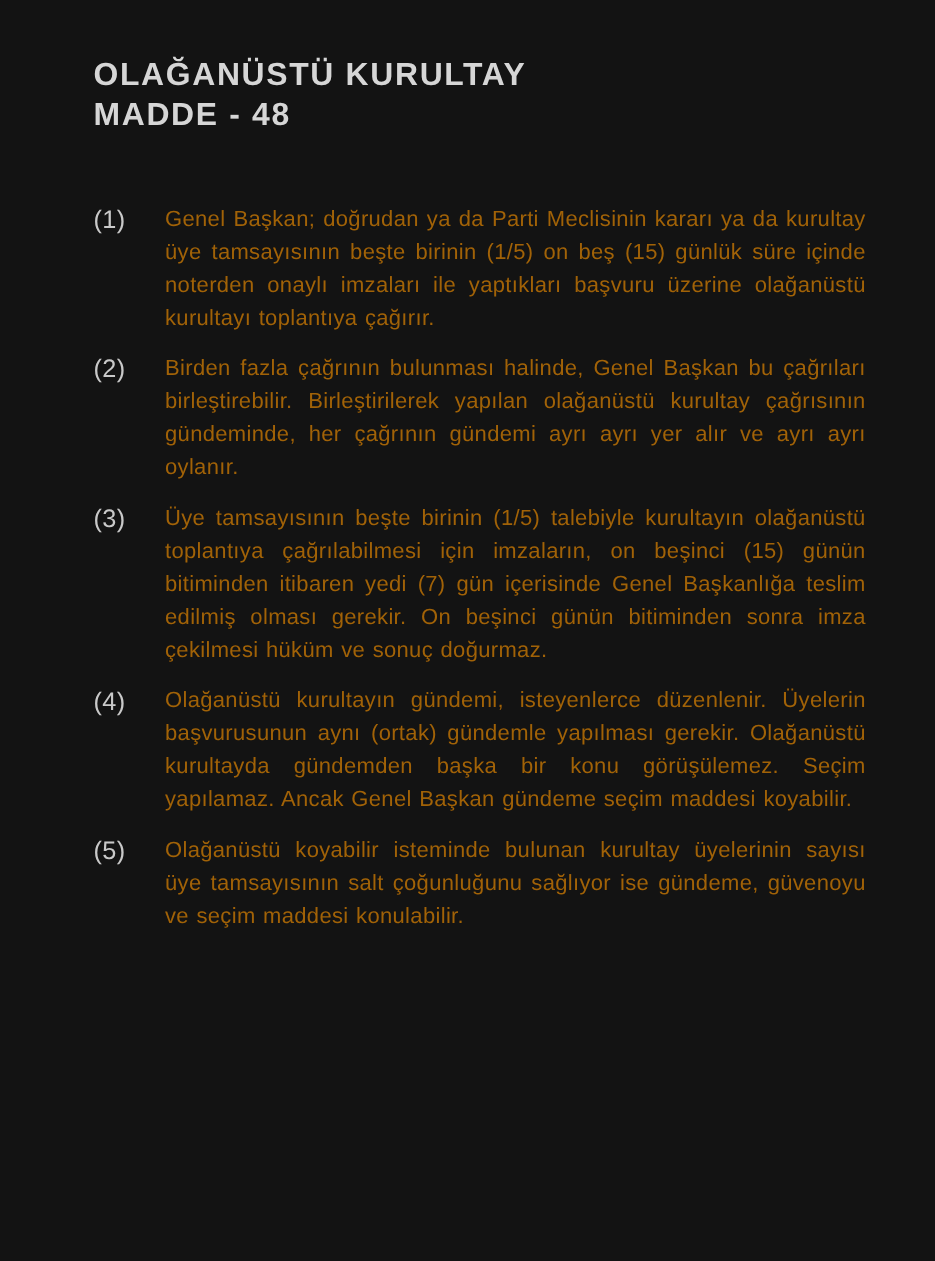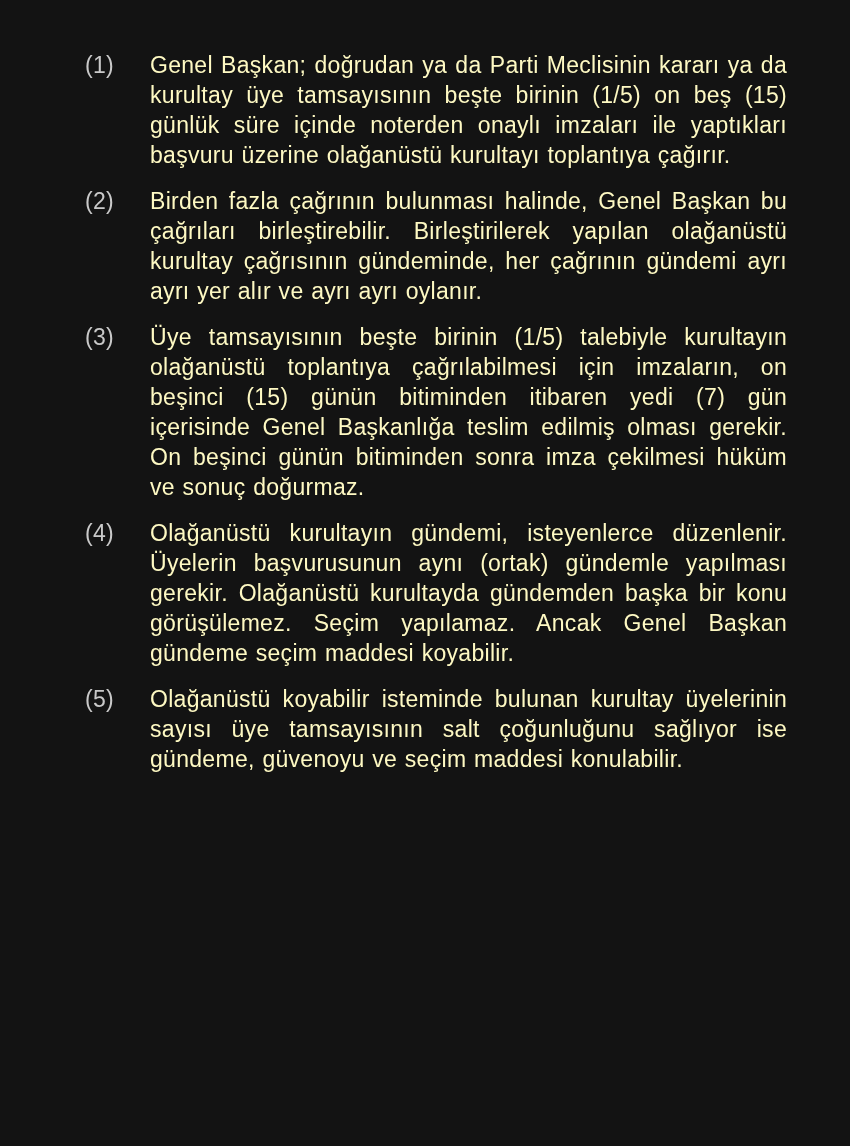--- a/index.html
+++ b/index.html
@@ -47,35 +47,39 @@
   .clause-number {
     flex: 0 0 65px;
     color: #c9c9c9;
     font-size: 23px;
     line-height: 30px;
     letter-spacing: 0.3px;
     white-space: nowrap;
   }
   .clause-text {
     flex: 1 1 auto;
-    color: #fef9c3;
-    font-size: 23px;
+    color: #a16207;
+    font-size: 20px;
     line-height: 30px;
     letter-spacing: 0.3px;
     word-spacing: 1px;
     text-align: justify;
     text-justify: inter-word;
     hyphens: none;
   }
 </style>
 </head>
 <body>
 
 <div class="page">
 
+  <h1 class="doc-title">
+    <span class="title-line">OLAĞANÜSTÜ KURULTAY</span>
+    <span class="title-line">MADDE - 48</span>
+  </h1>
 
   <div class="clauses">
 
     <div class="clause">
       <span class="clause-number">(1)</span>
       <span class="clause-text">Genel Başkan; doğrudan ya da Parti Meclisinin kararı ya da kurultay üye tamsayısının beşte birinin (1/5) on beş (15) günlük süre içinde noterden onaylı imzaları ile yaptıkları başvuru üzerine olağanüstü kurultayı toplantıya çağırır.</span>
     </div>
 
     <div class="clause">
       <span class="clause-number">(2)</span>

